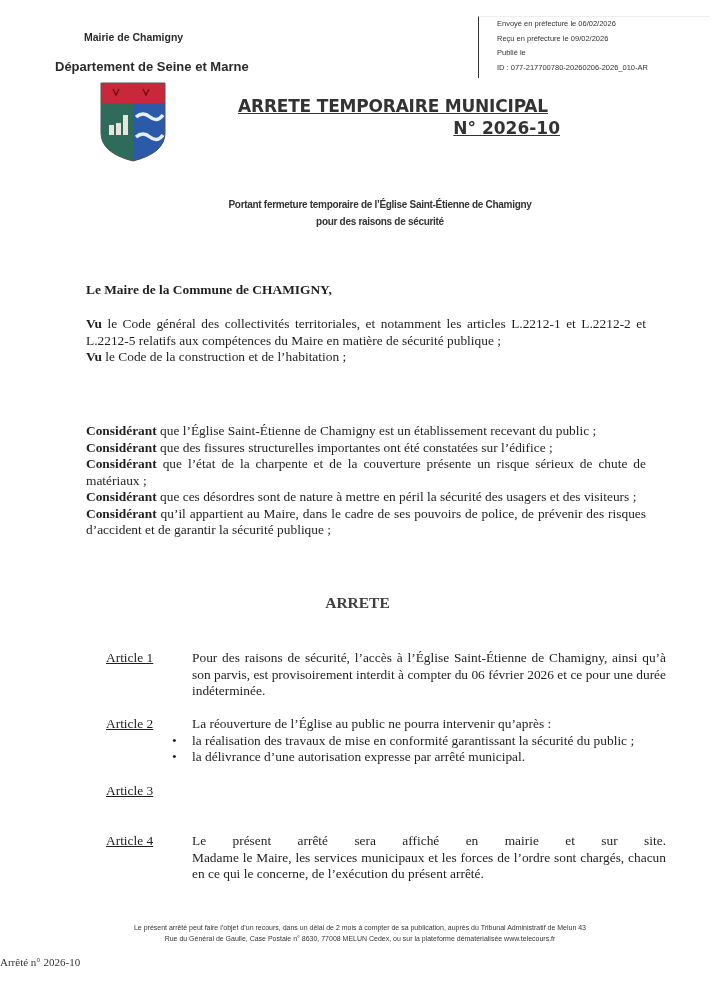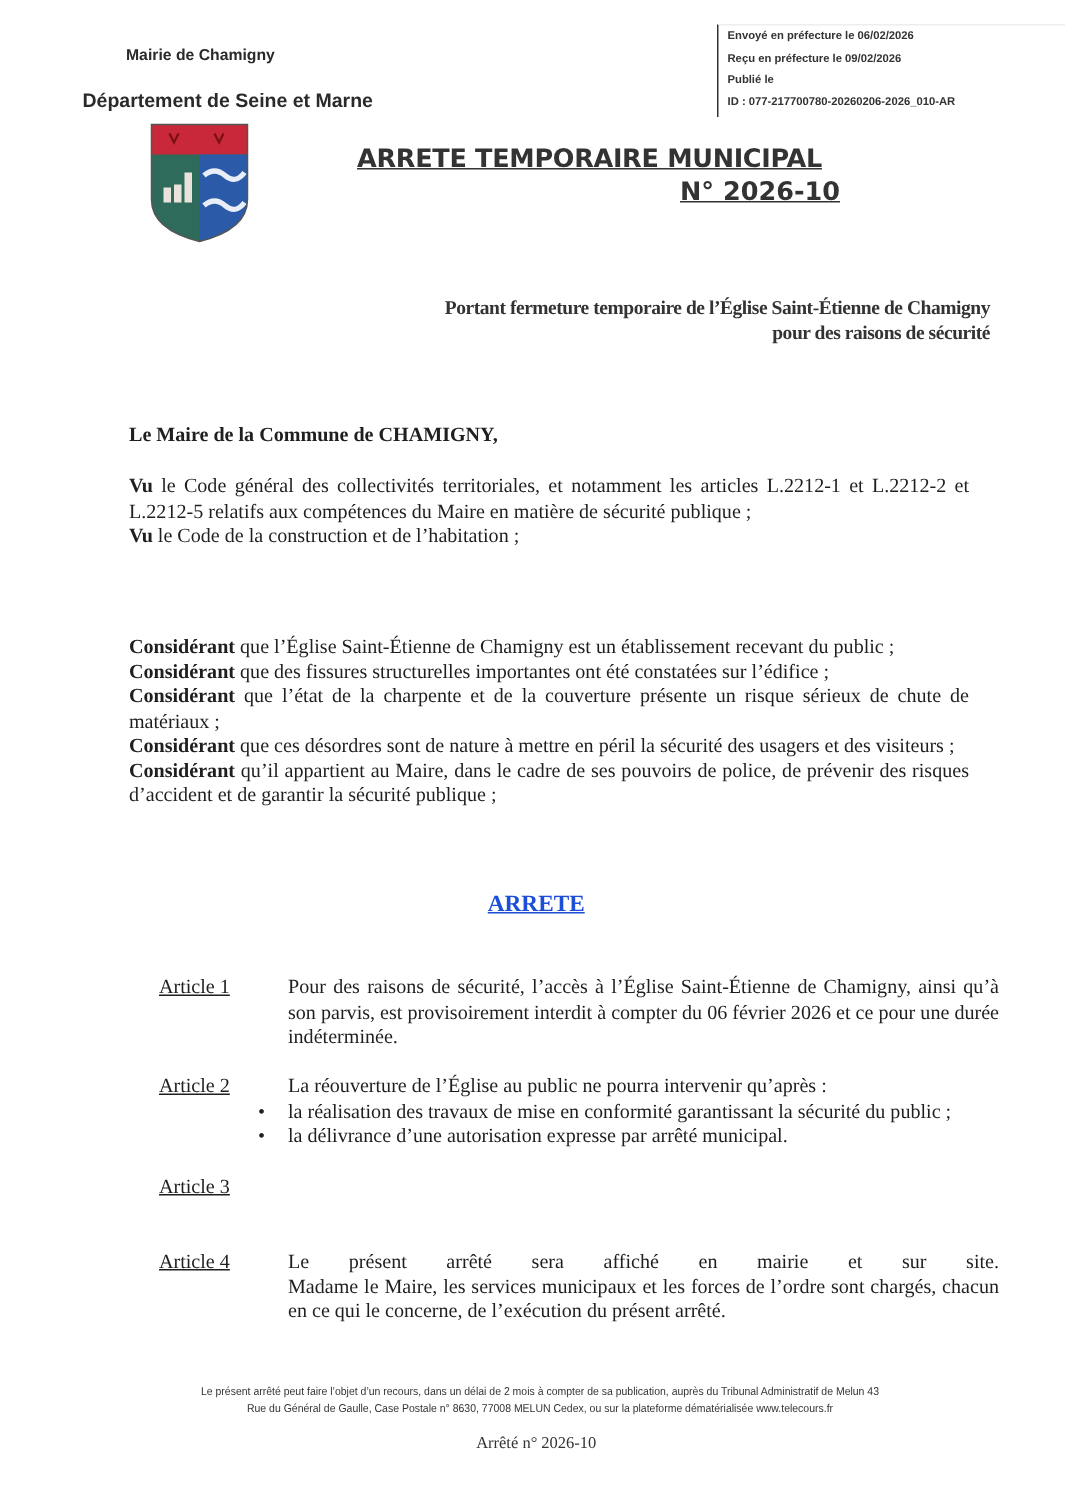--- a/index.html
+++ b/index.html
@@ -9,54 +9,54 @@
     }
     .abs { position: absolute; }
 
     .mairie { left: 84px; top: 31px; font-size: 10.5px; font-weight: bold; font-family: "Liberation Sans", sans-serif; color: #2a2a2a; }
     .dept { left: 55px; top: 59px; font-size: 13px; font-weight: bold; font-family: "Liberation Sans", sans-serif; color: #2a2a2a; }
 
     .stamp {
       left: 478px; top: 16px; width: 232px; height: 62px;
       border-left: 1.5px solid #333; border-top: 1px solid #eee;
       font-family: "Liberation Sans", sans-serif; font-size: 7.5px; color: #333;
-      padding-left: 6px; box-sizing: border-box; font-weight: bold;
+      padding-left: 18px; box-sizing: border-box;
     }
     .stamp div { height: 14.5px; line-height: 14.5px; white-space: nowrap; }
 
     .crest { left: 99px; top: 81px; width: 68px; height: 83px; }
 
     .title1 {
       left: 213px; top: 96px; width: 360px; text-align: center;
       font-family: "DejaVu Sans", sans-serif; font-weight: bold; font-size: 17px;
       text-decoration: underline; color: #333; letter-spacing: -0.2px;
     }
     .title2 {
       left: 200px; top: 118px; width: 360px; text-align: right;
       font-family: "DejaVu Sans", sans-serif; font-weight: bold; font-size: 17px;
       text-decoration: underline; color: #333;
     }
 
     .subtitle {
-      left: 100px; top: 196px; width: 560px; text-align: right;
-      font-family: Liberation Serif, serif; font-weight: bold; font-size: 13px;
+      left: 100px; top: 196px; width: 560px; text-align: center;
+      font-family: Liberation Sans, sans-serif; font-weight: bold; font-size: 10px;
       line-height: 17px; color: #333; letter-spacing: -0.3px;
     }
 
     .body-text { font-size: 13.4px; line-height: 16.5px; }
     .maire { left: 86px; top: 282px; font-weight: bold; font-size: 13.4px; }
     .block { left: 86px; width: 560px; text-align: justify; }
     .vu { top: 316px; }
     .cons { top: 423px; }
     .block p { margin: 0; }
     .block b { font-weight: bold; }
 
     .arrete {
       left: 0; top: 594px; width: 715px; text-align: center;
-      font-weight: bold; font-size: 15.5px; text-decoration: underline; color: #1d4ed8;
+      font-weight: bold; font-size: 15.5px; color: #404040;
     }
 
     .article { left: 86px; width: 560px; margin-left: 20px; }
     .article .label {
       position: absolute; left: 0; top: 0; text-decoration: underline; font-size: 13.4px;
     }
     .article .content {
       margin-left: 86px; text-align: justify; font-size: 13.4px; line-height: 16.5px;
     }
     .article ul { margin: 0; padding: 0; list-style: none; }
@@ -67,21 +67,21 @@
     .a2 { top: 716px; }
     .a3 { top: 783px; }
     .a4 { top: 833px; }
 
     .footer {
       left: 60px; top: 922px; width: 600px; text-align: center;
       font-family: "Liberation Sans", sans-serif; font-size: 7.6px; line-height: 11px; color: #333;
       transform: scaleX(0.92); transform-origin: center;
     }
     .footer-ref {
-      left: 0; top: 956px; width: 715px; text-align: center; font-size: 11px; color: #333;
+      left: 0; top: 956px; width: 715px; font-size: 11px; color: #333;
     }
   </style>
 </head>
 <body>
 
 <div class="abs mairie">Mairie de Chamigny</div>
 <div class="abs dept">Département de Seine et Marne</div>
 
 <div class="abs stamp">
   <div>Envoyé en préfecture le 06/02/2026</div>

